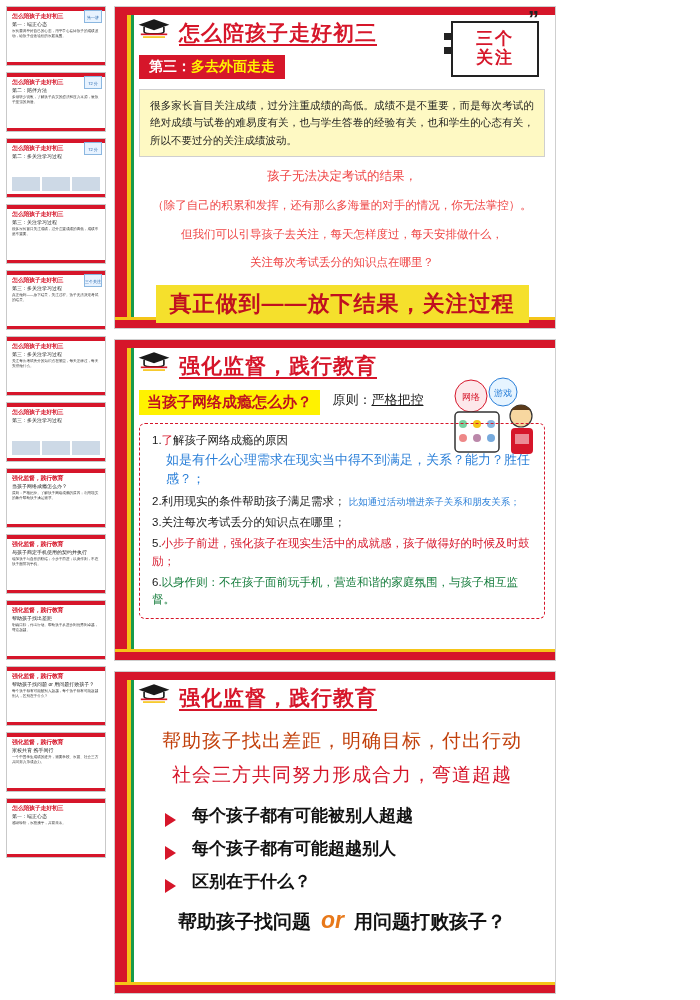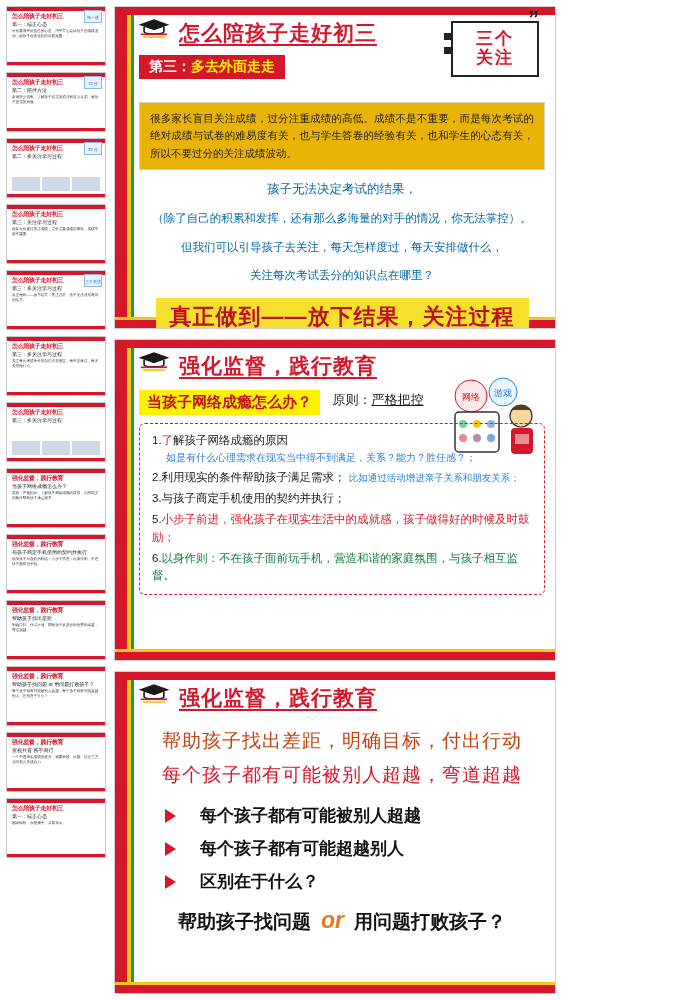--- a/index.html
+++ b/index.html
@@ -162,34 +162,34 @@
   }
   .quote-mark {
     position: absolute;
     right: -4px; top: -16px;
     color: #222;
     font-size: 22px;
     font-weight: bold;
   }
 
   .para-box {
-    margin-top: 23px;
+    margin-top: 10px;
     border: 1px solid #cfcfcf;
-    background: #eab308;
+    background: #fef9c3;
     padding: 7px 10px;
     font-size: 10.5px;
     line-height: 1.65;
     color: #1a1a1a;
     text-align: justify;
   }
 
   .center-line {
     text-align: center;
     font-size: 12.5px;
-    color: #0369a1;
+    color: #ef4444;
     margin-top: 9px;
     line-height: 1.7;
   }
   .center-line.small { font-size: 11.5px; }
 
   .finalbar {
     margin: 12px auto 0;
     display: block;
     width: max-content;
     background: #f5e02c;
@@ -220,21 +220,21 @@
   .dashbox {
     margin-top: 8px;
     border: 1.5px dashed #d6162a;
     border-radius: 6px;
     padding: 8px 10px 6px 12px;
   }
   .li { font-size: 11.5px; line-height: 1.5; margin-bottom: 4px; color: #1a1a1a; }
   .li .rd { color: #d6162a; }
   .li .gr { color: #157c3c; }
   .li .pp { color: #7a28b8; }
-  .note { display:block; font-size: 10px; color:#2a7fd8; margin: 1px 0 3px 14px; }
+  .note { display:block; font-size: 13px; color:#2a7fd8; margin: 1px 0 3px 14px; }
   .inline-note { font-size: 9.5px; color:#2a7fd8; }
 
   .doodle {
     position: absolute;
     right: 6px; top: 34px;
     width: 120px; height: 92px;
   }
 
   
   .s3-l1 {
@@ -251,22 +251,22 @@
     margin-top: 8px;
     letter-spacing: 1px;
   }
   .s3-bullets { margin: 16px 0 0 26px; }
   .s3-b {
     font-size: 17px;
     font-weight: bold;
     color: #111;
     margin-bottom: 10px;
     display: flex;
-    align-items: center;
-    gap: 24px;
+    align-items: flex-end;
+    gap: 16px;
   }
   .tri {
     width: 0; height: 0;
     border-left: 11px solid #d6162a;
     border-top: 7px solid transparent;
     border-bottom: 7px solid transparent;
   }
   .s3-final {
     margin-top: 14px;
     text-align: center;
@@ -491,21 +491,21 @@
         <div class="dashbox">
           <div class="li">
             <span>1.</span><span class="rd">了</span><span>解孩子网络成瘾的原因</span>
             <span class="note">如是有什么心理需求在现实当中得不到满足，关系？能力？胜任感？；</span>
           </div>
           <div class="li">
             <span>2.</span><span>利用现实的条件帮助孩子满足需求；</span>
             <span class="inline-note">比如通过活动增进亲子关系和朋友关系；</span>
           </div>
           <div class="li">
-            <span>3.</span><span>与孩子商定手机使用的契约并执行；</span>
+            <span>3.</span><span>关注每次考试丢分的知识点在哪里；</span>
           </div>
           <div class="li">
             <span>5.</span><span class="rd">小步子前进，强化孩子在现实生活中的成就感，孩子做得好的时候及时鼓励；</span>
           </div>
           <div class="li">
             <span>6.</span><span class="gr">以身作则：不在孩子面前玩手机，营造和谐的家庭氛围，与孩子相互监督。</span>
           </div>
         </div>
       </div>
     </div>
@@ -522,21 +522,21 @@
         <polygon points="30,4 58,14 30,24 2,14" fill="#1a1a1a"></polygon>
         <path d="M12 18 v9 c0 5 36 5 36 0 v-9" fill="none" stroke="#1a1a1a" stroke-width="3"></path>
         <rect x="6" y="30" width="48" height="3" fill="#d6162a"></rect>
         <rect x="10" y="35" width="40" height="3" fill="#f5c518"></rect>
       </svg>
 
       <div class="slide-inner">
         <div class="headline u">强化监督，践行教育</div>
 
         <div class="s3-l1">帮助孩子找出差距，明确目标，付出行动</div>
-        <div class="s3-l2">每个孩子都有可能被别人超越，弯道超越</div>
+        <div class="s3-l2">社会三方共同努力形成合力，弯道超越</div>
 
         <div class="s3-bullets">
           <div class="s3-b">
             <span class="tri"></span>
             <span>每个孩子都有可能被别人超越</span>
           </div>
           <div class="s3-b">
             <span class="tri"></span>
             <span>每个孩子都有可能超越别人</span>
           </div>

